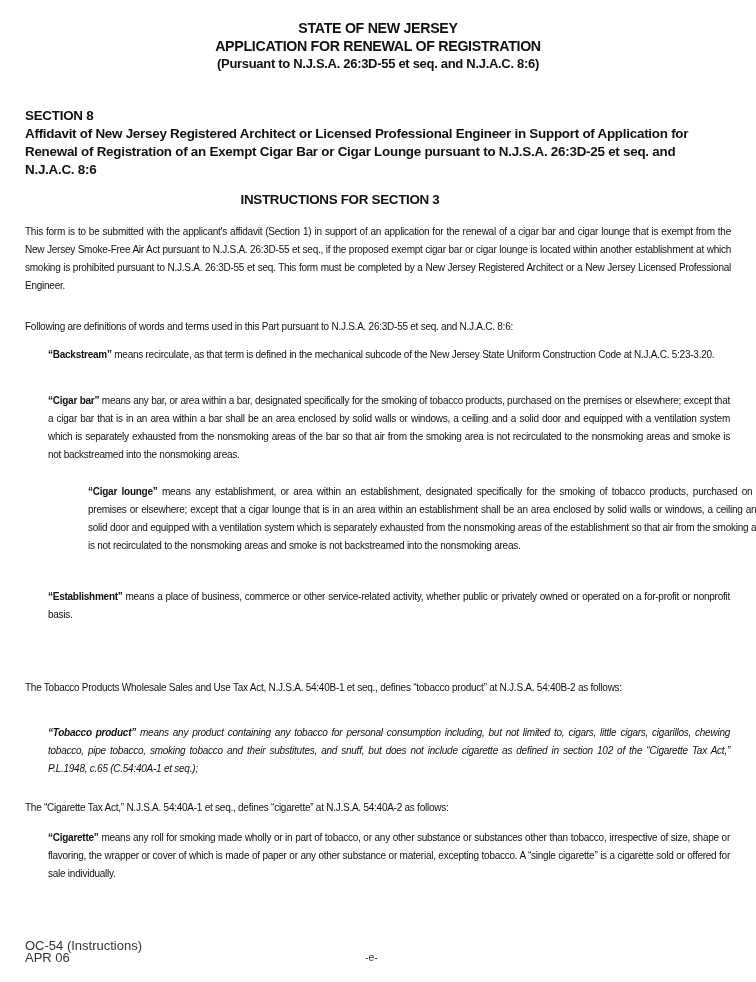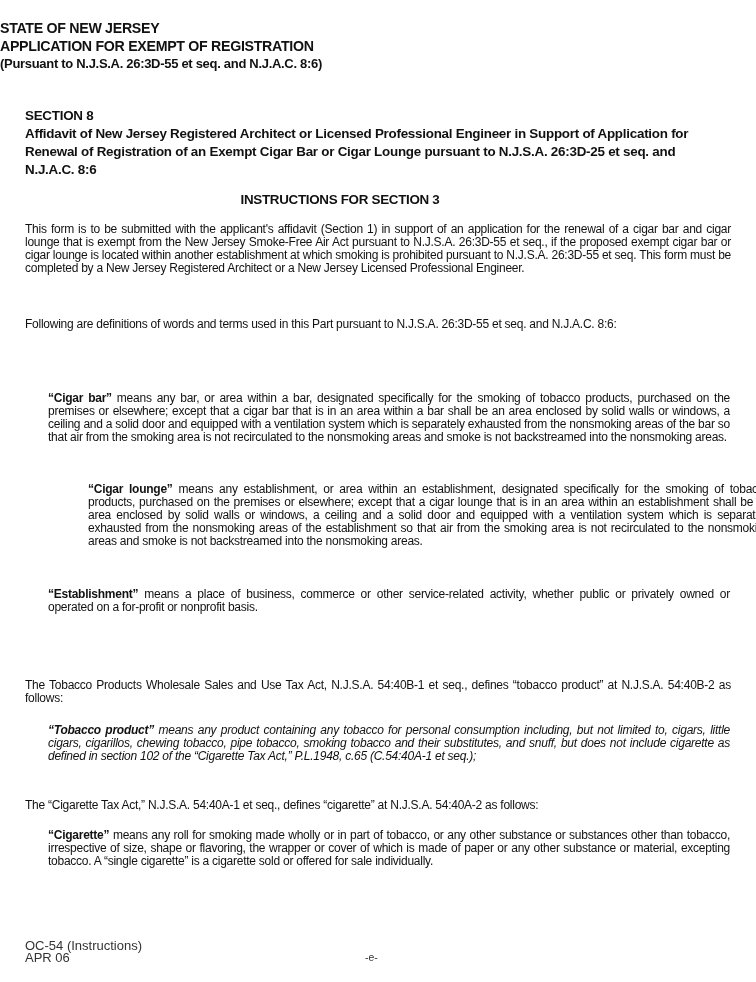--- a/index.html
+++ b/index.html
@@ -4,34 +4,34 @@
   <style>
     html, body { margin: 0; padding: 0; background: #ffffff; }
     body {
       width: 756px; height: 982px; position: relative; overflow: hidden;
       font-family: "Liberation Sans", "DejaVu Sans", sans-serif;
       color: #111111;
     }
     .page { position: absolute; left: 0; top: 0; width: 756px; height: 982px; }
     .header {
       position: absolute; top: 20px; left: 0; width: 756px;
-      text-align: left; font-weight: bold; font-size: 14.2px; line-height: 17.6px;
+      text-align: center; font-weight: bold; font-size: 14.2px; line-height: 17.6px;
       letter-spacing: -0.3px;
     }
     .header .sub { font-size: 13px; }
     .section-head {
       position: absolute; left: 25px; top: 107px; width: 700px;
       font-weight: bold; font-size: 13.4px; line-height: 18px; letter-spacing: -0.25px;
     }
     .instr-title {
       position: absolute; top: 192px; left: 0; width: 680px; text-align: center;
       font-weight: bold; font-size: 13.4px; letter-spacing: -0.3px;
     }
     .para {
-      position: absolute; font-size: 12px; line-height: 13px;
+      position: absolute; font-size: 10px; line-height: 18px;
       text-align: justify; letter-spacing: -0.25px;
     }
     .para.lead { left: 25px; width: 706px; }
     .para.def { left: 48px; width: 682px; }
     .para b { font-weight: bold; }
     .footer-left {
       position: absolute; left: 25px; top: 940px;
       font-size: 13px; line-height: 11.6px; color: #333333;
     }
     .footer-page {
@@ -39,35 +39,38 @@
       font-size: 10.4px; color: #333333;
     }
   </style>
 </head>
 <body>
 
 <div class="page">
 
   <div class="header">
     <div>STATE OF NEW JERSEY</div>
-    <div>APPLICATION FOR EXEMPT OF REGISTRATION</div>
+    <div>APPLICATION FOR RENEWAL OF REGISTRATION</div>
     <div class="sub">(Pursuant to N.J.S.A. 26:3D-55 et seq. and N.J.A.C. 8:6)</div>
   </div>
 
   <div class="section-head">
     <div>SECTION 8</div>
     <div>Affidavit of New Jersey Registered Architect or Licensed Professional Engineer in Support of Application for Renewal of Registration of an Exempt Cigar Bar or Cigar Lounge pursuant to N.J.S.A. 26:3D-25 et seq. and N.J.A.C. 8:6</div>
   </div>
 
   <div class="instr-title">INSTRUCTIONS FOR SECTION 3</div>
 
   <div class="para lead" style="top:223px;">This form is to be submitted with the applicant's affidavit (Section 1) in support of an application for the renewal of a cigar bar and cigar lounge that is exempt from the New Jersey Smoke-Free Air Act pursuant to N.J.S.A. 26:3D-55 et seq., if the proposed exempt cigar bar or cigar lounge is located within another establishment at which smoking is prohibited pursuant to N.J.S.A. 26:3D-55 et seq.  This form must be completed by a New Jersey Registered Architect or a New Jersey Licensed Professional Engineer.</div>
 
   <div class="para lead" style="top:318px;">Following are definitions of words and terms used in this Part pursuant to N.J.S.A. 26:3D-55 et seq. and N.J.A.C. 8:6:</div>
 
+  <div class="para def" style="top:346px;">
+    <b>“Backstream”</b><span> means recirculate, as that term is defined in the mechanical subcode of the New Jersey State Uniform Construction Code at N.J.A.C. 5:23-3.20.</span>
+  </div>
 
   <div class="para def" style="top:392px;">
     <b>“Cigar bar”</b><span> means any bar, or area within a bar, designated specifically for the smoking of tobacco products, purchased on the premises or elsewhere; except that a cigar bar that is in an area within a bar shall be an area enclosed by solid walls or windows, a ceiling and a solid door and equipped with a ventilation system which is separately exhausted from the nonsmoking areas of the bar so that air from the smoking area is not recirculated to the nonsmoking areas and smoke is not backstreamed into the nonsmoking areas.</span>
   </div>
 
   <div class="para def" style="top:483px;margin-left:40px;">
     <b>“Cigar lounge”</b><span> means any establishment, or area within an establishment, designated specifically for the smoking of tobacco products, purchased on the premises or elsewhere; except that a cigar lounge that is in an area within an establishment shall be an area enclosed by solid walls or windows, a ceiling and a solid door and equipped with a ventilation system which is separately exhausted from the nonsmoking areas of the establishment so that air from the smoking area is not recirculated to the nonsmoking areas and smoke is not backstreamed into the nonsmoking areas.</span>
   </div>
 
   <div class="para def" style="top:588px;">

